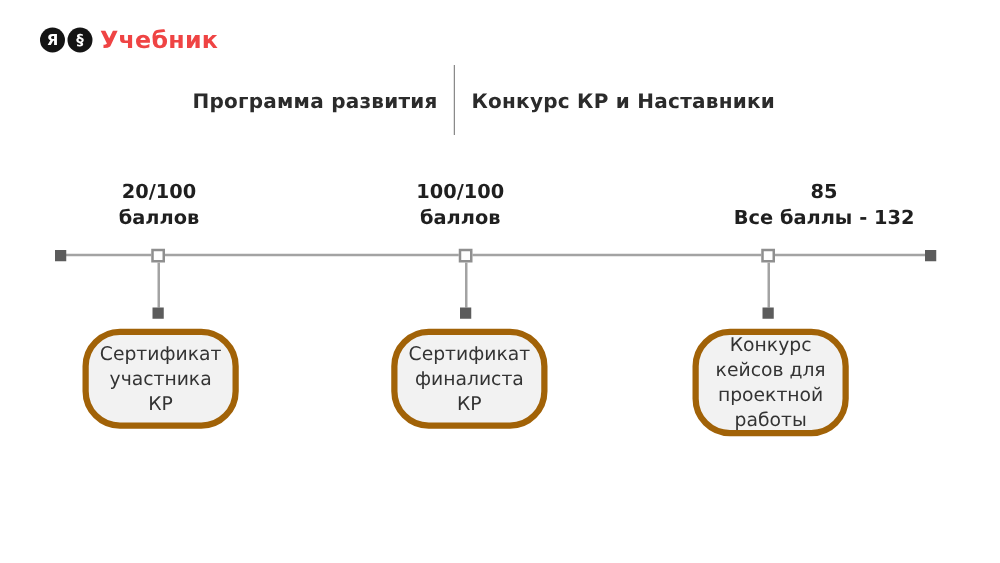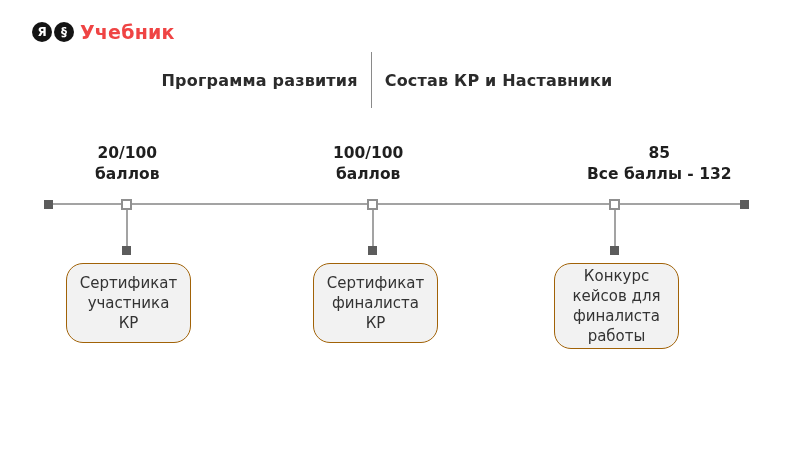--- a/index.html
+++ b/index.html
@@ -63,21 +63,21 @@
   .tl-drop.d2 { left: 372px; }
   .tl-drop.d3 { left: 614px; }
   .tl-foot { position: absolute; top: 246px; width: 9px; height: 9px; background: #5c5c5c; }
   .tl-foot.f1 { left: 122px; }
   .tl-foot.f2 { left: 368px; }
   .tl-foot.f3 { left: 610px; }
 
   
   .box {
     position: absolute; top: 263px; width: 125px;
-    background: #f2f2f2; border: 1px solid #a16207; border-radius: 17px;
+    background: #f2f2f2; border: 5px solid #a16207; border-radius: 30px;
     display: flex; align-items: center; justify-content: center;
     text-align: center; font-size: 15px; line-height: 1.35; color: #333333;
     padding: 12px 4px; white-space: pre-line;
   }
   .box.b1 { left: 66px; height: 80px; }
   .box.b2 { left: 313px; height: 80px; }
   .box.b3 { left: 554px; height: 86px; }
 </style>
 </head>
 <body>
@@ -86,21 +86,21 @@
 
   <div class="logo">
     <span class="logo-badge">Я</span>
     <span class="logo-badge">§</span>
     <span class="logo-text">Учебник</span>
   </div>
 
   <div class="header">
     <span class="header-cell left">Программа развития</span>
     <span class="header-divider"></span>
-    <span class="header-cell right">Состав КР и Наставники</span>
+    <span class="header-cell right">Конкурс КР и Наставники</span>
   </div>
 
   <div class="m-label l1">20/100
 баллов</div>
   <div class="m-label l2">100/100
 баллов</div>
   <div class="m-label l3">85
 Все баллы - 132</div>
 
   <div class="tl-line"></div>
@@ -120,16 +120,16 @@
   <div class="tl-foot f3"></div>
 
   <div class="box b1">Сертификат
 участника
 КР</div>
   <div class="box b2">Сертификат
 финалиста
 КР</div>
   <div class="box b3">Конкурс
 кейсов для
-финалиста
+проектной
 работы</div>
 
 </div>
 
 </body></html>

